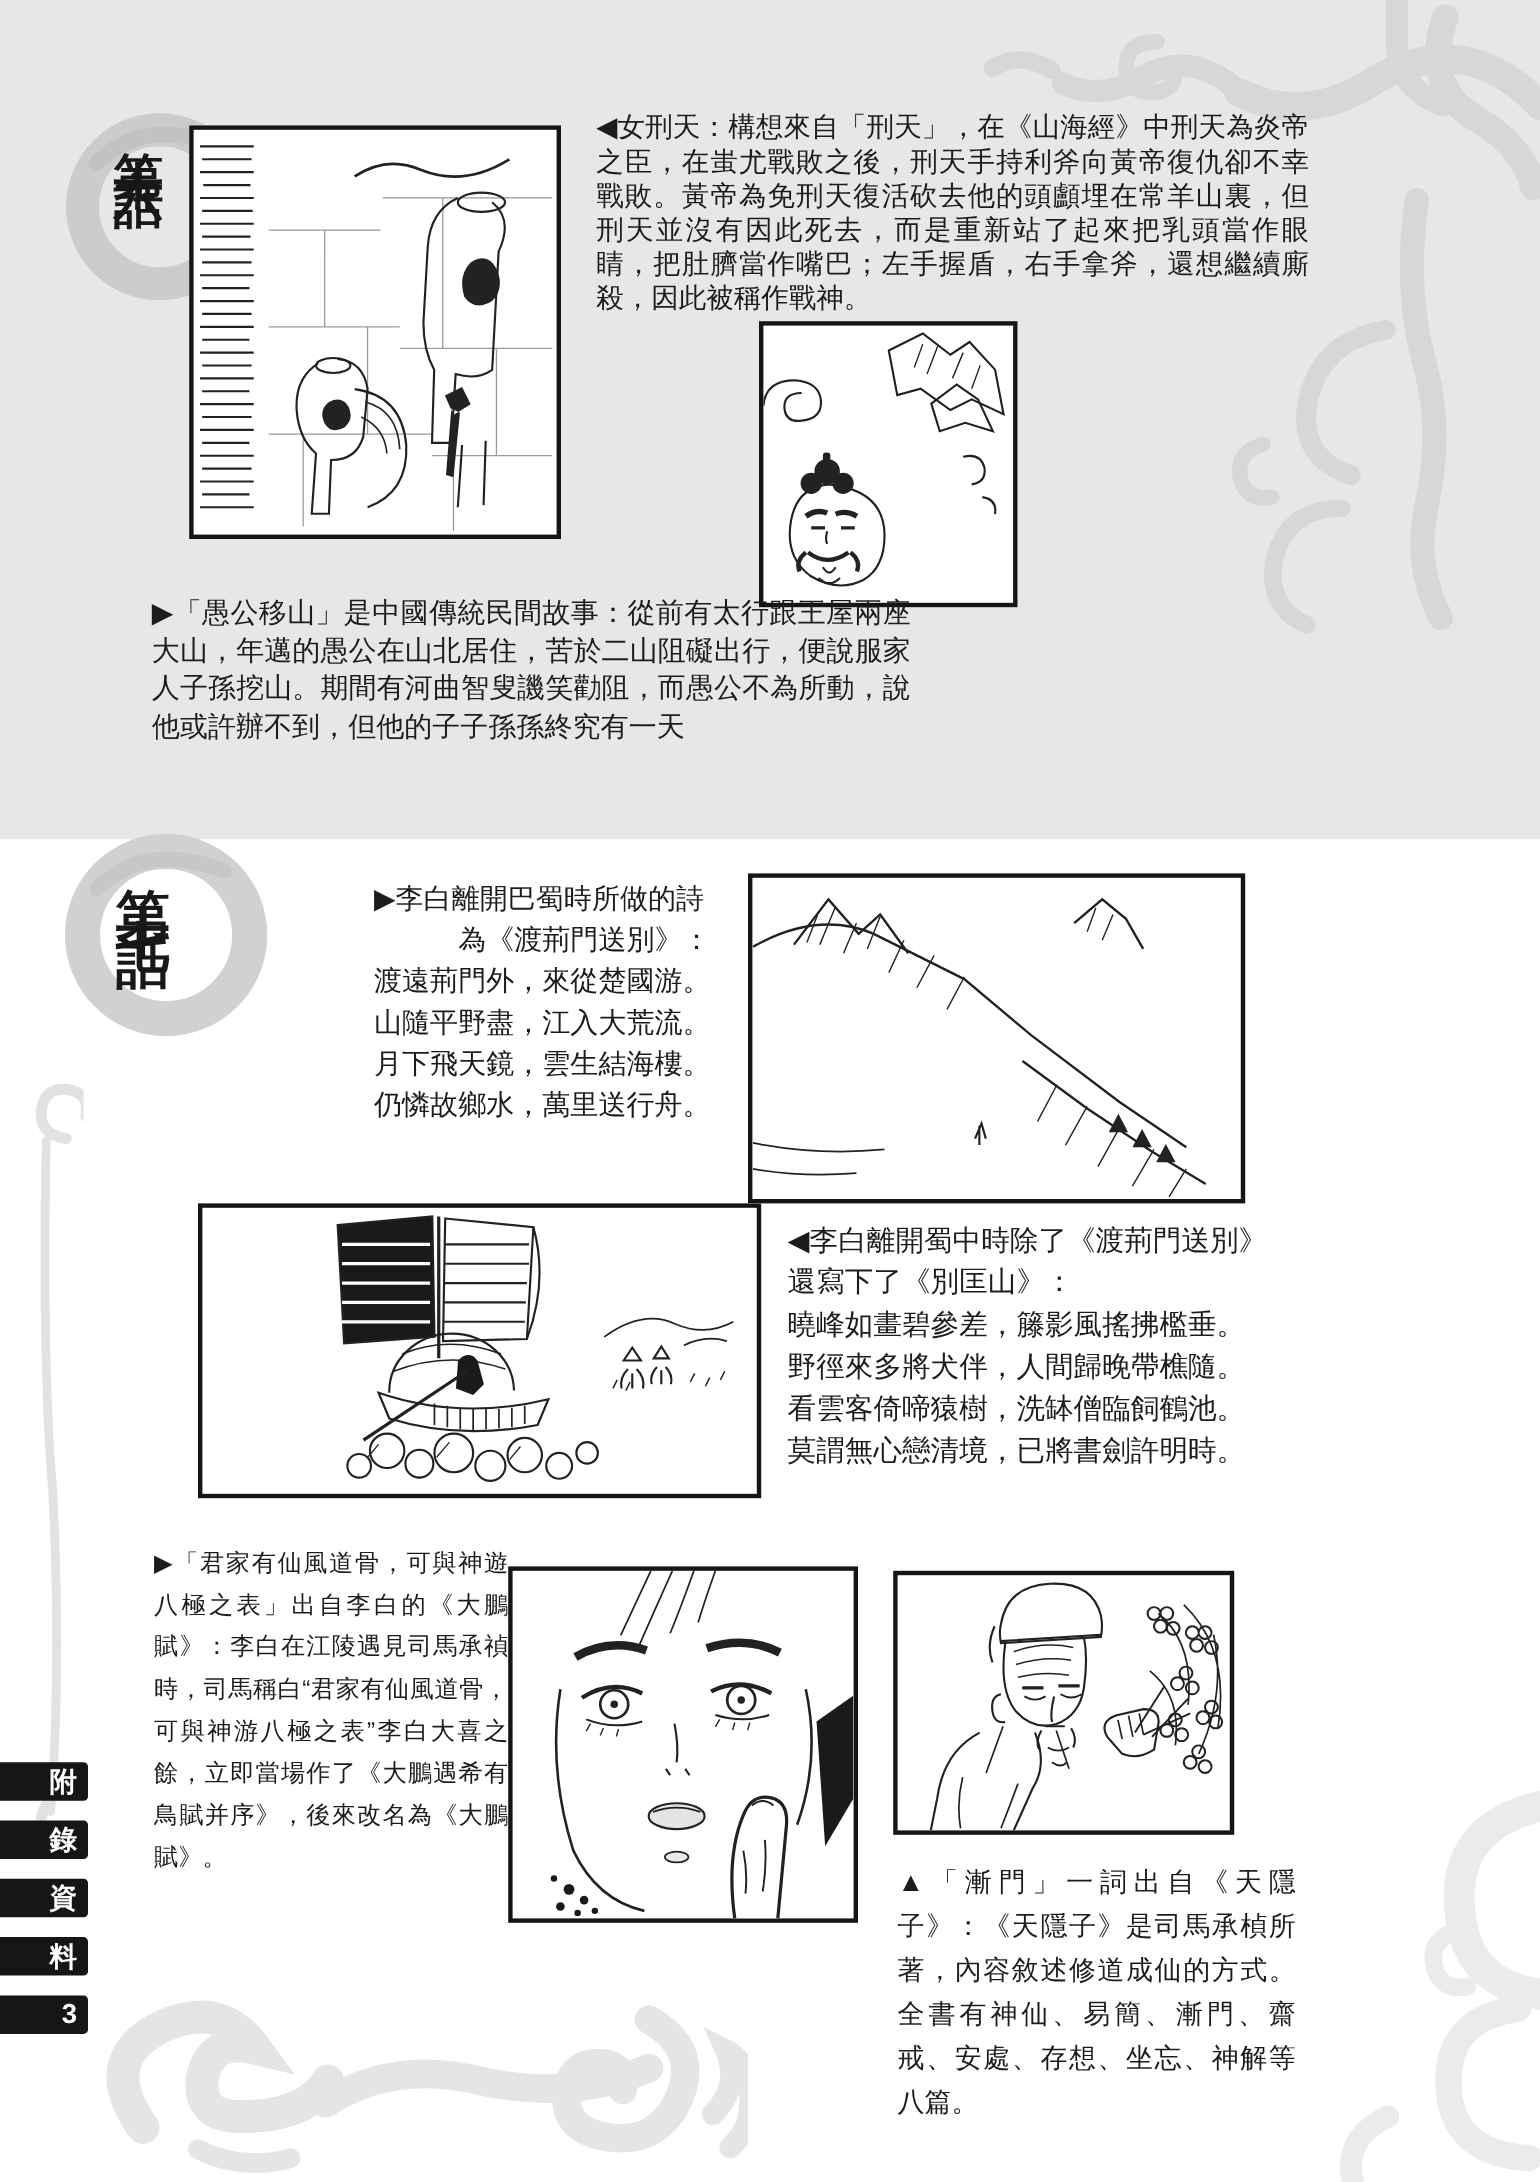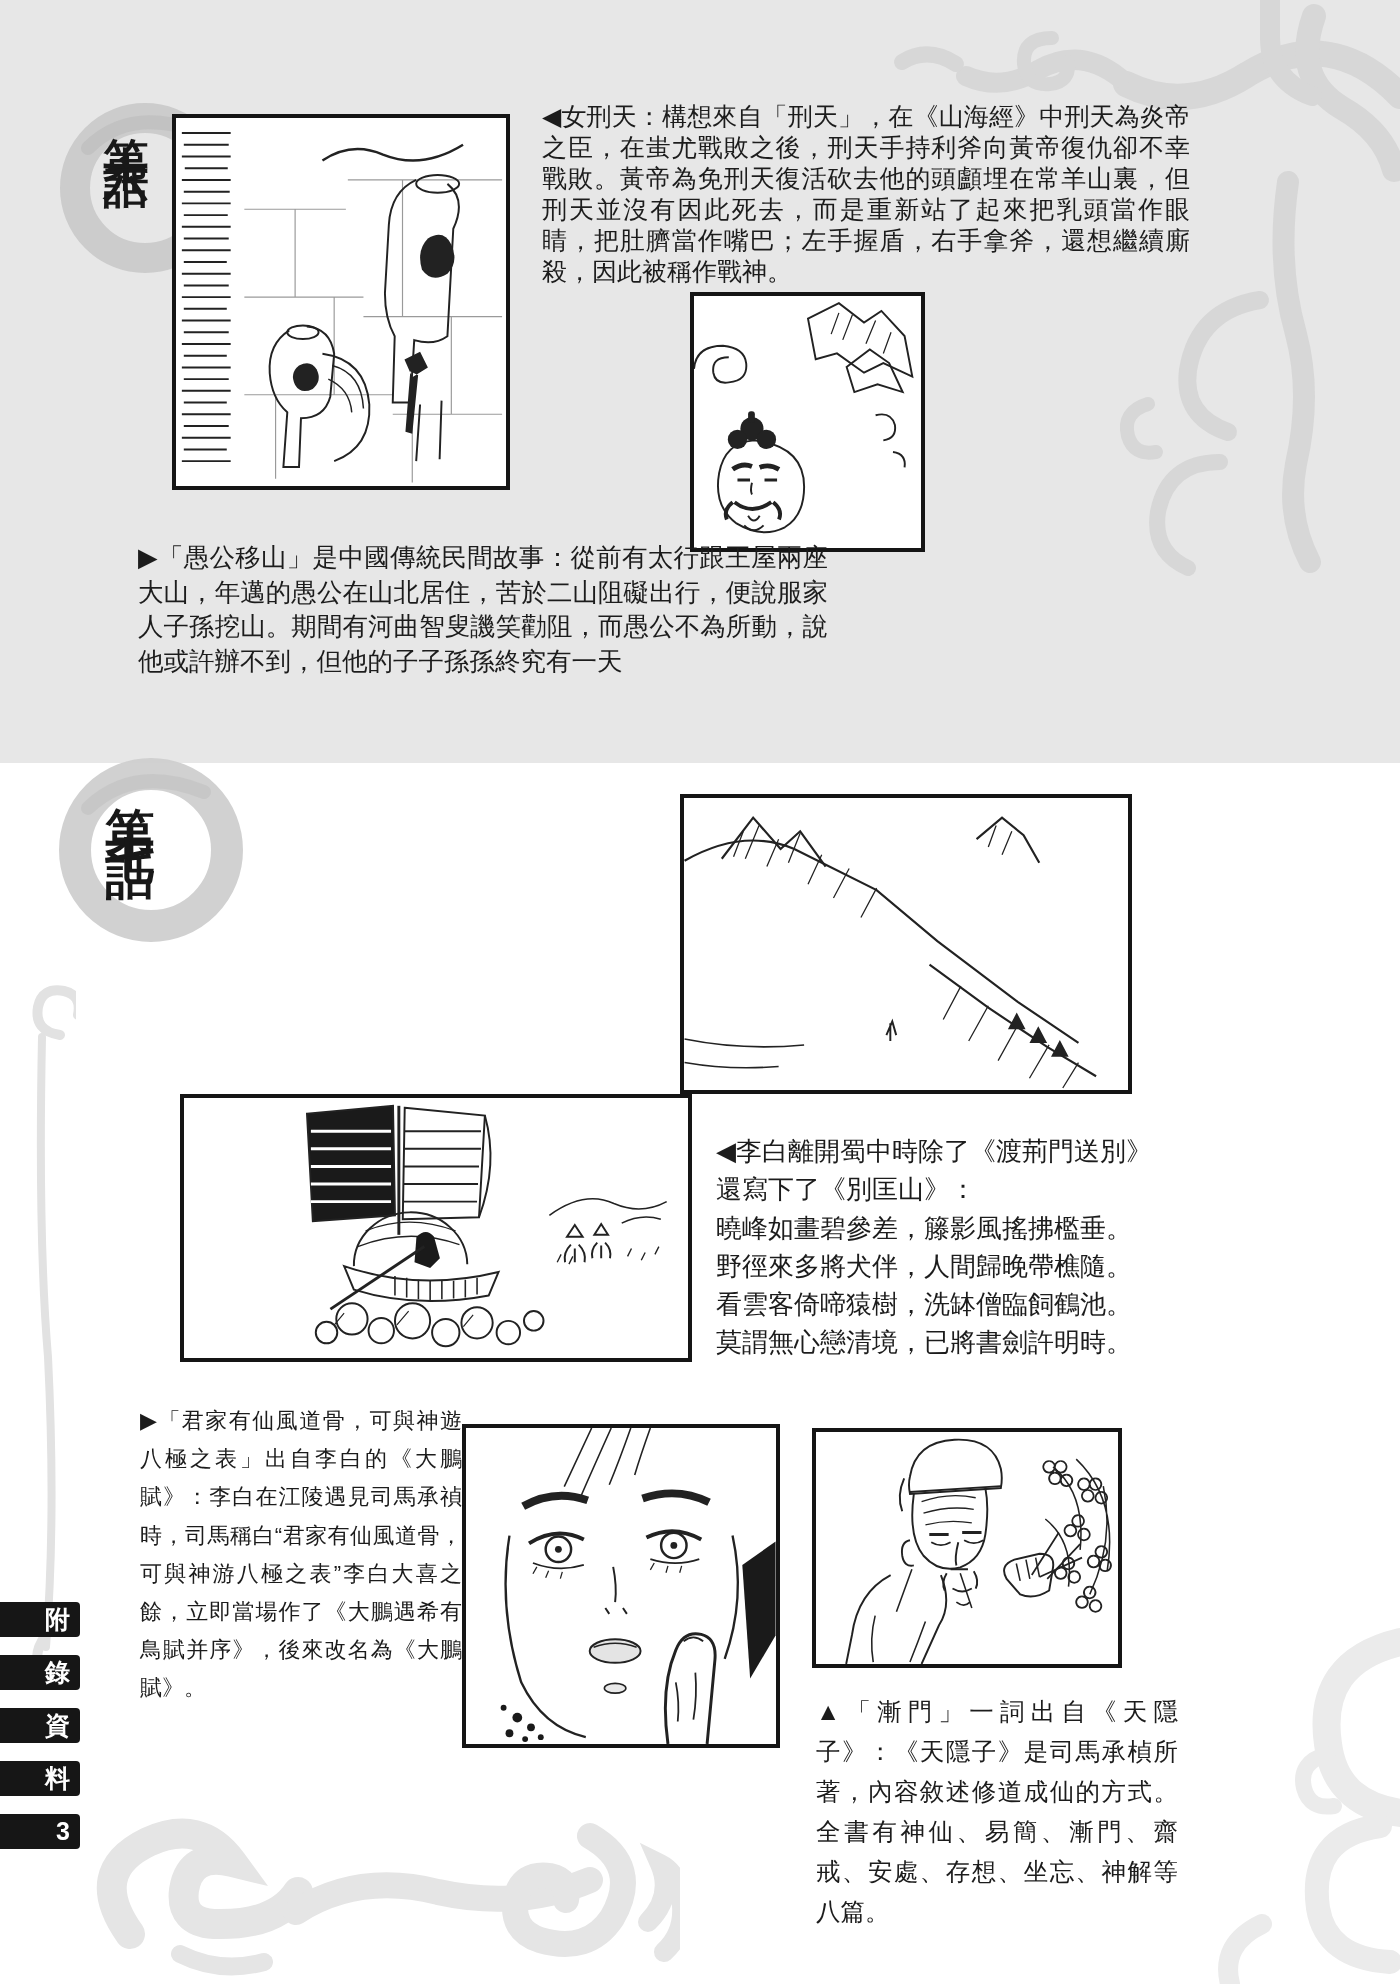--- a/index.html
+++ b/index.html
@@ -14,21 +14,21 @@
   
   .panel{position:absolute;background:#fff;border:4px solid #151515;box-sizing:border-box;}
   .panel svg{display:block;width:100%;height:100%;}
   
   .tblock{position:absolute;text-align:justify;}
   .pre{white-space:pre-line;}
   .t1{left:542px;top:101px;width:648px;font-size:25px;line-height:31px;}
   .t2wrap{left:138px;top:540px;width:690px;font-size:25.5px;line-height:34.5px;}
   .t2last{text-align:center;}
   .poem1{left:340px;top:799px;width:380px;font-size:25.5px;line-height:37.5px;text-align:left;}
-  .poem2{left:716px;top:1132px;width:440px;font-size:26px;line-height:38.3px;text-align:left;}
+  .poem2{left:716px;top:1108px;width:440px;font-size:26px;line-height:38.3px;text-align:left;}
   .dapeng{left:140px;top:1402px;width:322px;font-size:22px;line-height:38.2px;}
   .jianmen{left:816px;top:1692px;width:362px;font-size:24.5px;line-height:40px;}
   
   .badge{position:absolute;}
   .vtitle{
     position:absolute;writing-mode:vertical-rl;text-orientation:upright;
     font-family:"DejaVu Serif","Liberation Serif",serif;font-weight:bold;color:#181818;
   }
   .vt16{left:96px;top:102px;font-size:45px;letter-spacing:8px;}
   .vt17{left:98px;top:768px;font-size:49px;letter-spacing:14px;}
@@ -128,20 +128,26 @@
   <div class="vtitle vt17">第十七話</div>
 
   <svg class="orn" style="left:12px;top:975px;" width="64" height="700" viewBox="0 0 64 700">
     <g fill="none" stroke="#e2e2e2" stroke-linecap="round">
       <path stroke-width="10" d="M48 60 q-26 -4 -22 -28 q4 -20 26 -16 q18 4 14 24"></path>
       <path stroke-width="8" d="M30 62 q-4 200 6 320 q8 160 -2 290"></path>
       <path stroke-width="10" d="M34 660 q-14 18 -6 36"></path>
     </g>
   </svg>
 
+  <div class="tblock pre poem1">▶李白離開巴蜀時所做的詩
+　　　為《渡荊門送別》：
+渡遠荊門外，來從楚國游。
+山隨平野盡，江入大荒流。
+月下飛天鏡，雲生結海樓。
+仍憐故鄉水，萬里送行舟。</div>
 
   <div class="panel" style="left:680px;top:794px;width:452px;height:300px;">
     <svg viewBox="0 0 452 298">
       <g stroke="#222" fill="none" stroke-width="2.2">
         <path d="M0 64 q60 -34 112 -12 l84 42 62 52 82 62 62 42"></path>
         <path d="M38 62 l32 -42 28 32 20 -18 26 36"></path>
         <path stroke-width="1.3" d="M60 34 l-10 26 M76 28 l-14 34 M96 42 l-12 28 M118 36 l-12 30 M140 58 l-14 30 M168 72 l-16 30 M196 92 l-16 30"></path>
         <path d="M298 42 l26 -22 22 18 16 28"></path>
         <path stroke-width="1.3" d="M318 28 l-8 22 M334 34 l-10 24"></path>
         <path d="M250 170 l60 44 60 40 50 30"></path>

